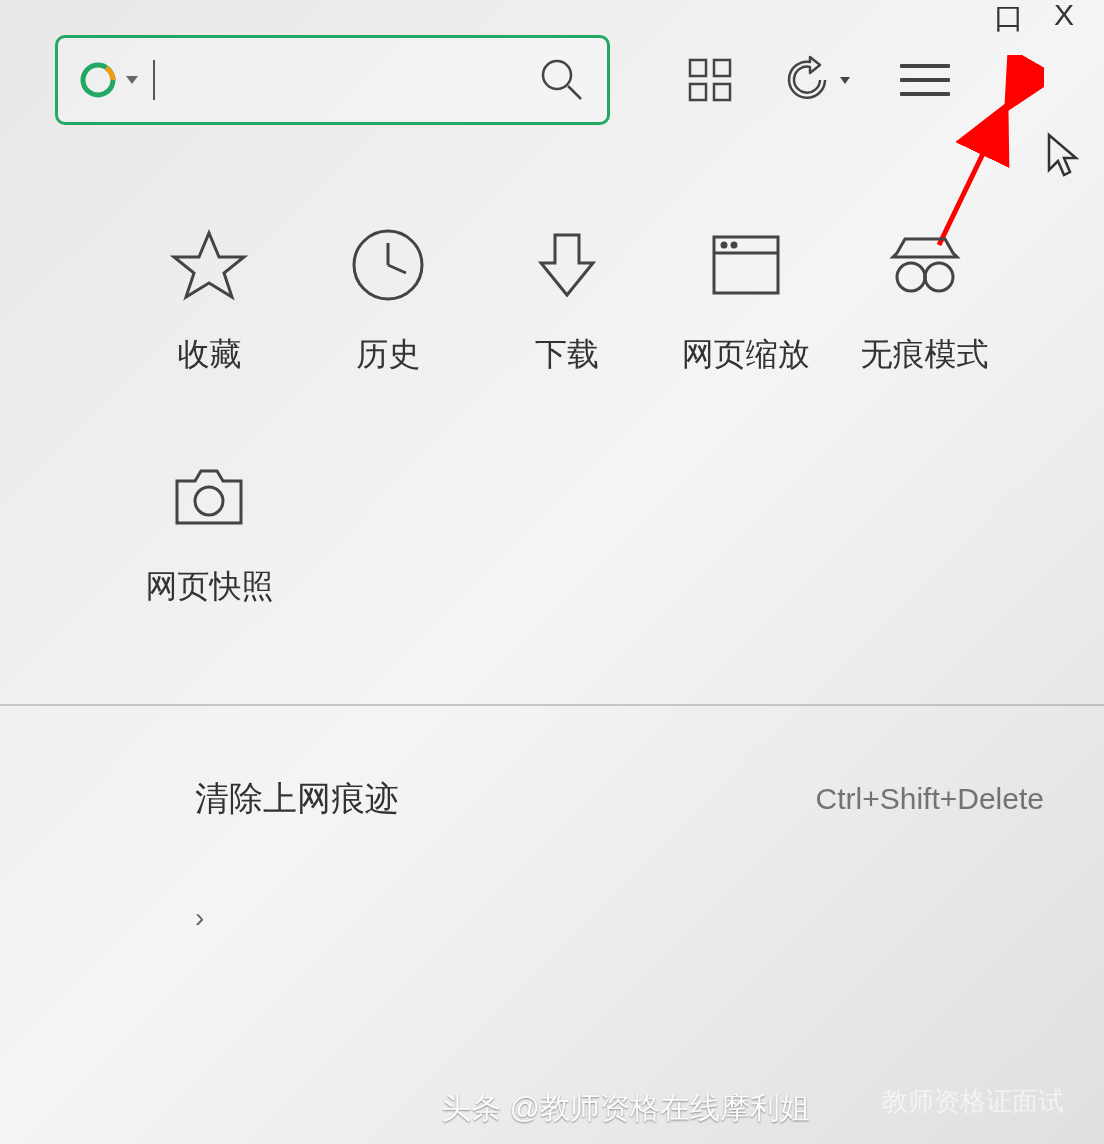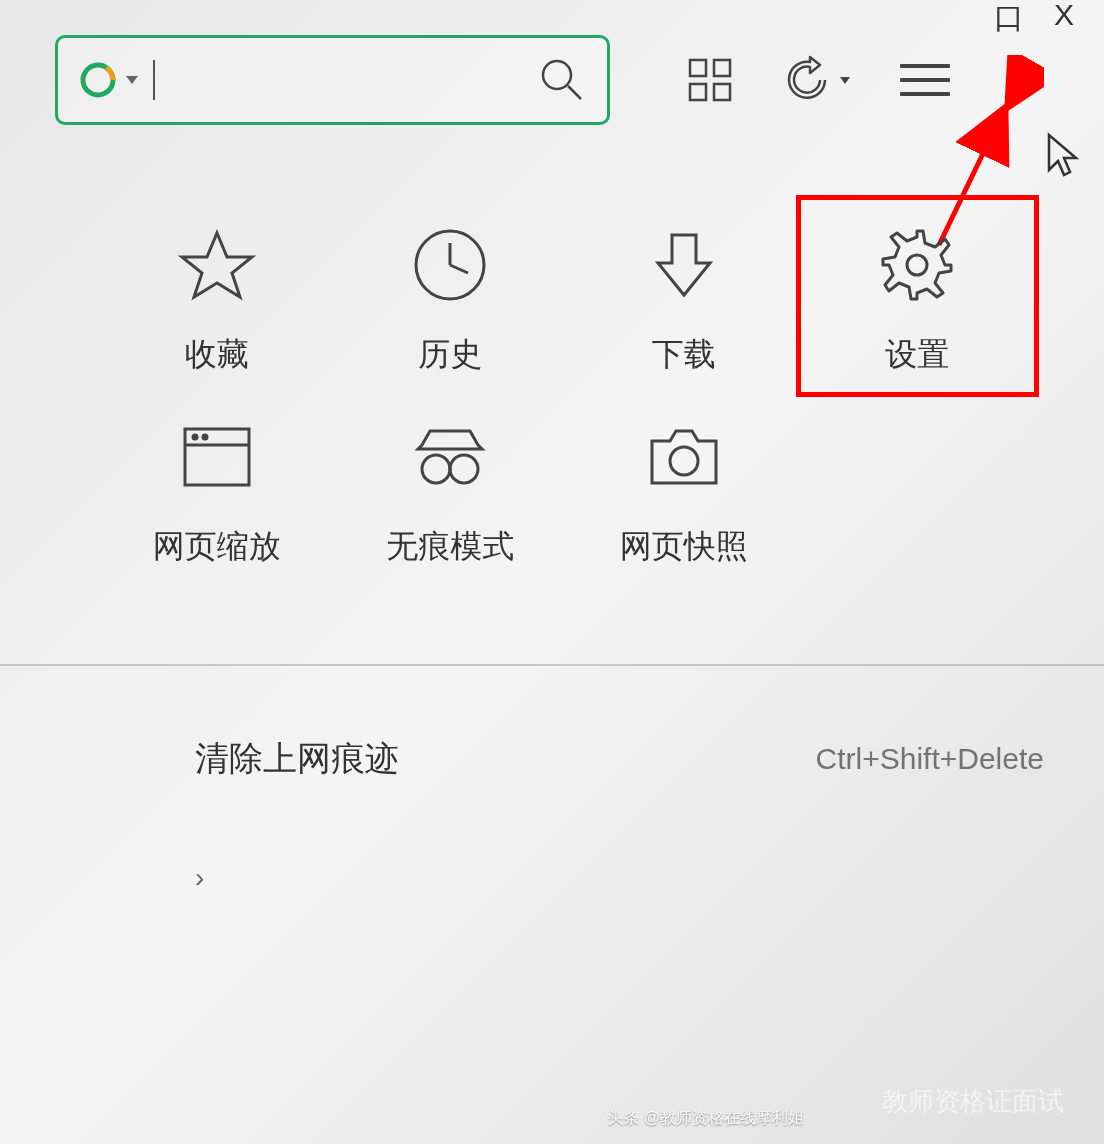--- a/index.html
+++ b/index.html
@@ -82,25 +82,24 @@
       align-items: center;
     }
     .hamburger {
       width: 50px; display: flex; flex-direction: column; gap: 10px;
     }
     .hamburger div {
       height: 4px; background: #444; border-radius: 1px;
     }
     .menu-grid {
       display: grid;
-      grid-template-columns: repeat(4, 1fr);
+      grid-template-columns: repeat(5, 1fr);
       column-gap: 0;
       row-gap: 80px;
       padding: 100px 90px 40px 120px;
-      gap: 40px;
     }
     .menu-item {
       display: flex;
       flex-direction: column;
       align-items: center;
       gap: 28px;
       position: relative;
     }
     .menu-icon {
       width: 80px; height: 80px;
@@ -145,22 +144,22 @@
       color: #737373;
       font-size: 30px;
     }
     .chevron {
       font-size: 28px;
       color: #666;
     }
     .watermark {
       position: absolute;
       bottom: 15px;
-      right: 300px;
-      font-size: 16px;
+      right: 294px;
+      font-size: 30px;
       color: #fff;
       text-shadow: 0 1px 2px rgba(0,0,0,0.5);
       opacity: 0.85;
     }
     .watermark2 {
       position: absolute;
       bottom: 25px;
       right: 40px;
       font-size: 26px;
       color: #fff;
@@ -283,30 +282,20 @@
   </div>
   <div class="menu-item">
     <div class="menu-icon">
       <svg viewBox="0 0 80 80">
           <path d="M 28 10 L 52 10 L 52 38 L 66 38 L 40 70 L 14 38 L 28 38 Z"></path>
         </svg>
     </div>
     <div class="menu-label">下载</div>
   </div>
   <div class="menu-item">
-    <div class="highlight-box"></div>
-    <div class="menu-icon">
-      <svg viewBox="0 0 80 80">
-          <circle cx="40" cy="40" r="10"></circle>
-          <path d="M 40 6 L 46 6 L 48 18 L 58 22 L 68 14 L 72 20 L 64 30 L 68 40 L 74 40 L 74 46 L 62 48 L 58 58 L 66 68 L 60 72 L 50 64 L 40 68 L 40 74 L 34 74 L 32 62 L 22 58 L 12 66 L 8 60 L 16 50 L 12 40 L 6 40 L 6 34 L 18 32 L 22 22 L 14 12 L 20 8 L 30 16 L 40 12 Z" stroke-linejoin="round"></path>
-        </svg>
-    </div>
-    <div class="menu-label">设置</div>
-  </div>
-  <div class="menu-item">
     <div class="menu-icon">
       <svg viewBox="0 0 80 80">
           <rect x="8" y="12" width="64" height="56"></rect>
           <line x1="8" y1="28" x2="72" y2="28"></line>
           <circle cx="18" cy="20" r="2" fill="#444"></circle>
           <circle cx="28" cy="20" r="2" fill="#444"></circle>
         </svg>
     </div>
     <div class="menu-label">网页缩放</div>
   </div>

